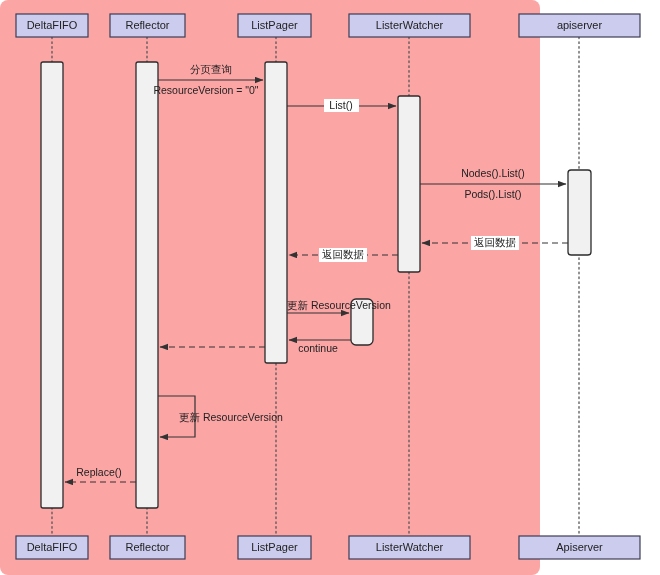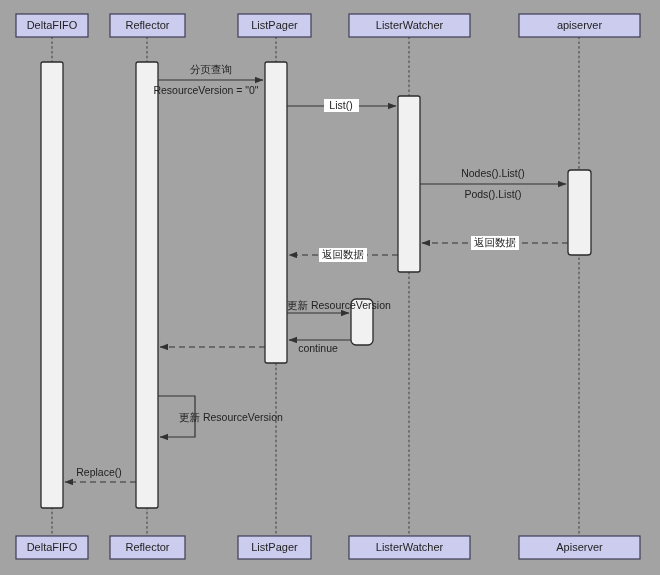--- a/index.html
+++ b/index.html
@@ -8,23 +8,24 @@
     background: #ffffff;
   }
   body {
     font-family: "Liberation Sans", "DejaVu Sans", sans-serif;
     width: 660px;
     height: 575px;
     overflow: hidden;
   }
   #diagram-root {
     position: relative;
-    width: 660px;
+    width: 540px;
     height: 575px;
-    background: #a3a3a3;
+    background: #fca5a5;
+    border-radius: 8px;
   }
   svg#seq-svg {
     position: absolute;
     left: 0;
     top: 0;
     width: 660px;
     height: 575px;
     display: block;
   }
   .participant-box {

